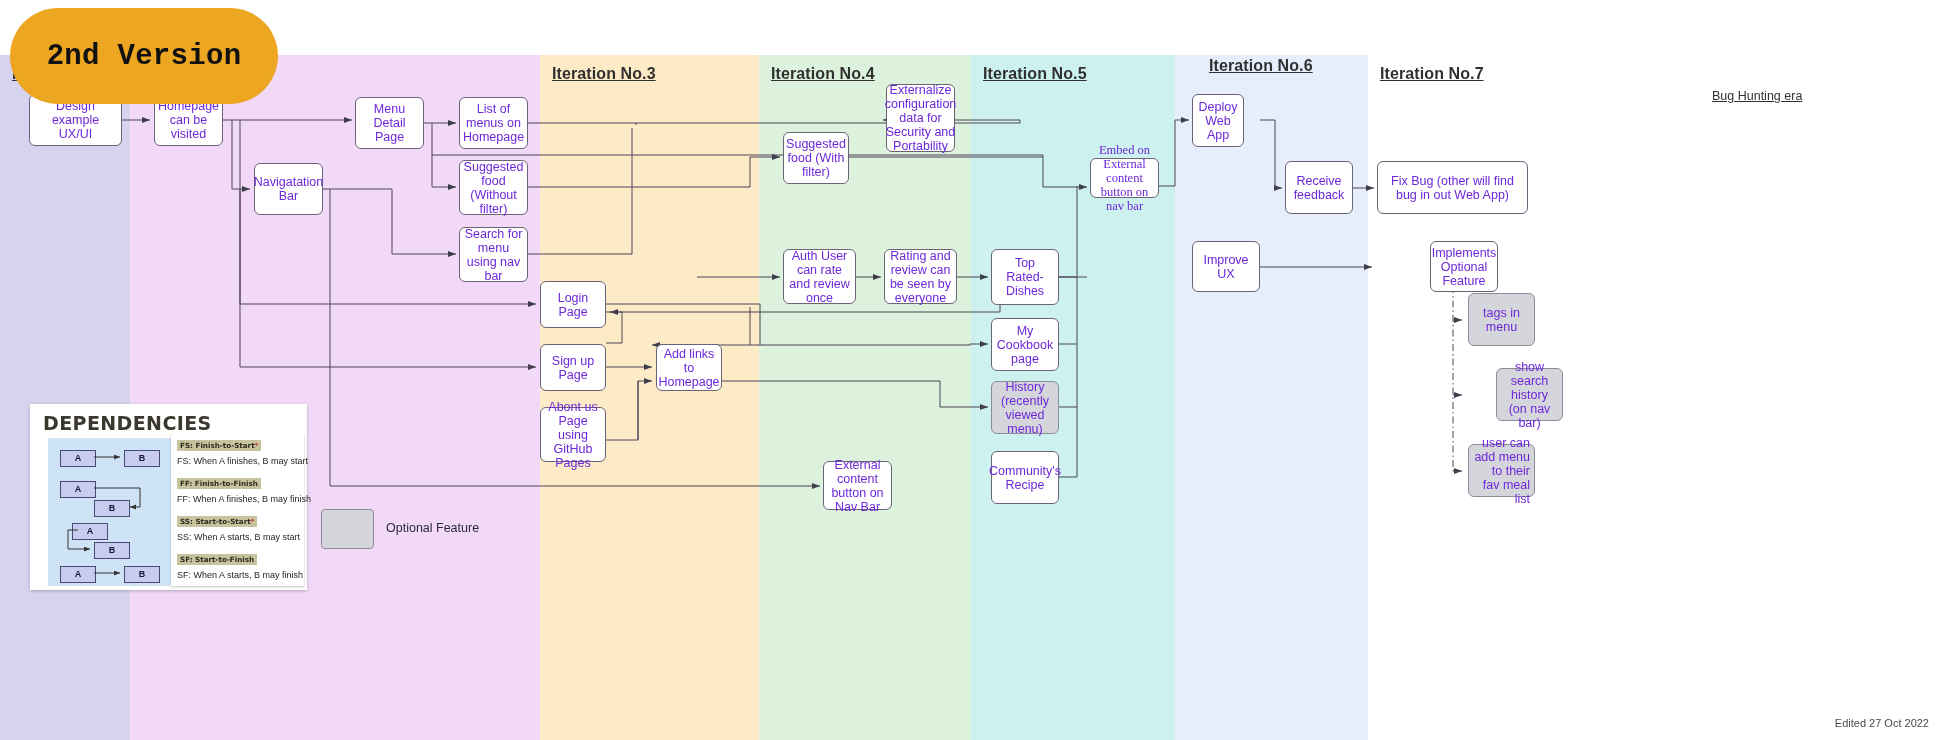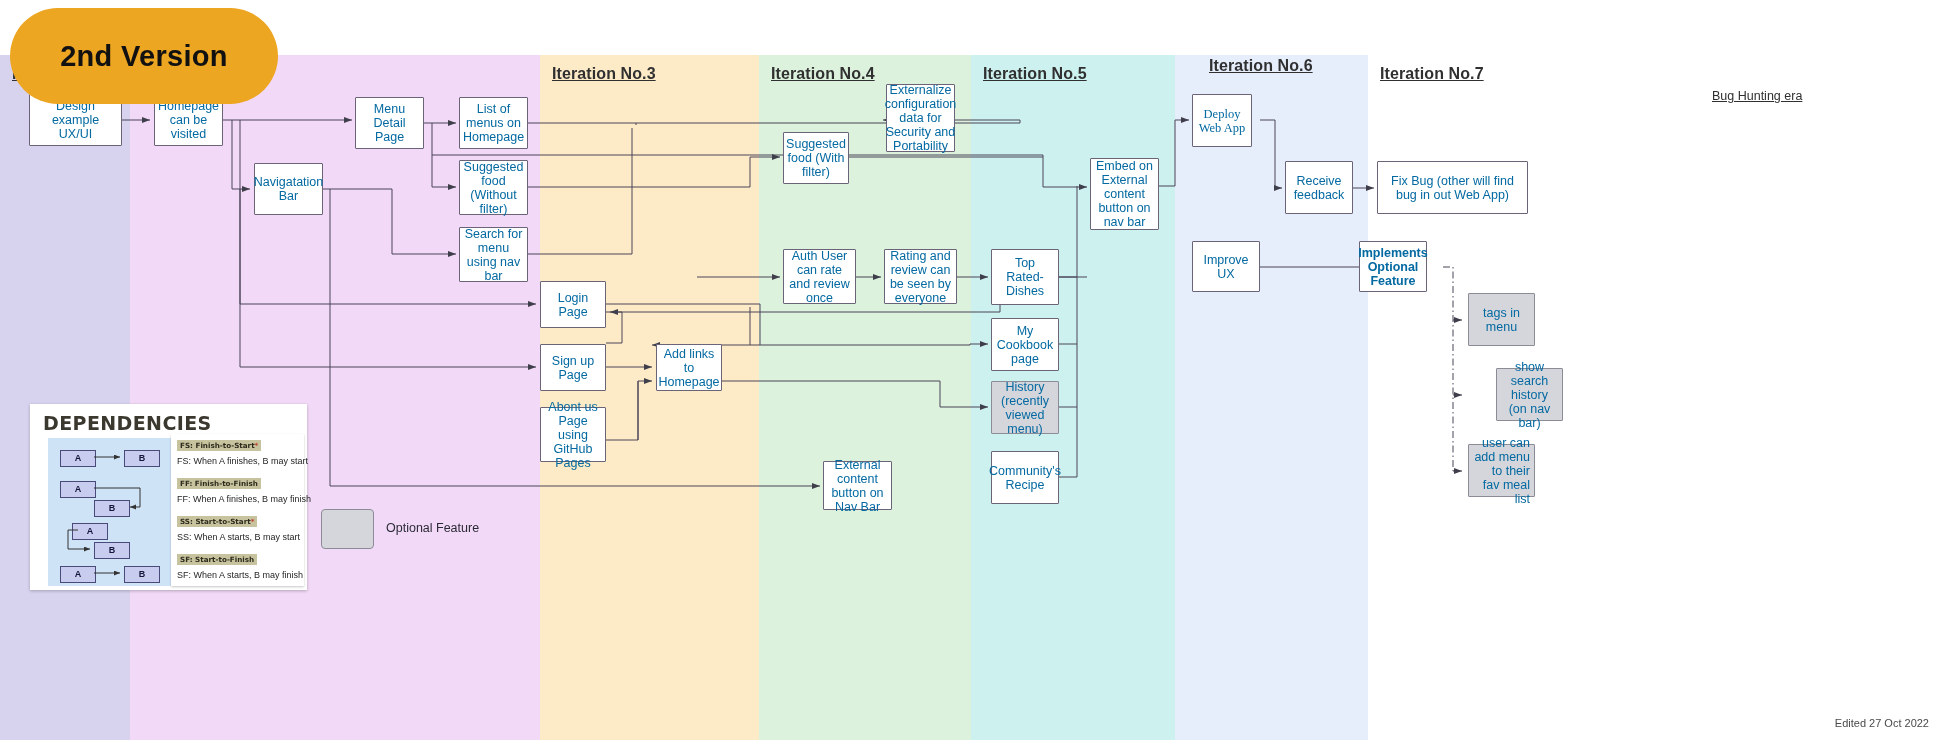--- a/index.html
+++ b/index.html
@@ -8,26 +8,26 @@
 
   
   .lane{position:absolute;top:55px;height:685px;}
   .lane-label{position:absolute;font-size:16px;font-weight:bold;color:#303030;
               text-decoration:underline;letter-spacing:.1px;white-space:nowrap;}
 
   
   #title-pill{position:absolute;left:10px;top:8px;width:268px;height:96px;
      background:#eda621;border-radius:48px;display:flex;align-items:center;
      justify-content:center;z-index:40;}
-  #title-pill span{font-size:29px;font-weight:bold;color:#111;letter-spacing:.3px;}
-
-  
-  .node{position:absolute;background:#fff;border:1px solid #6b6478;border-radius:1px;
+  #title-pill span{font-size:29px;font-weight:bold;color:#111;letter-spacing:.3px;font-family:Liberation Mono, monospace;}
+
+  
+  .node{position:absolute;background:#fff;border:1px solid #6b6478;border-radius:6px;
         display:flex;align-items:center;justify-content:center;text-align:center;
-        font-size:12.5px;line-height:14px;color:#0369a1;z-index:20;
+        font-size:12.5px;line-height:14px;color:#6d28d9;z-index:20;
         box-sizing:border-box;padding:14px 4px;}
   .node.optional{background:#d5d6dc;border-color:#8c8c96;}
 
   
   #wires{position:absolute;left:0;top:0;width:1943px;height:740px;z-index:10;}
 
   
   #dep-card{position:absolute;left:30px;top:404px;width:277px;height:186px;
      background:#fff;z-index:35;box-shadow:0 1px 3px rgba(0,0,0,.25);}
   #dep-title{position:absolute;left:13px;top:8px;font-size:19px;font-weight:bold;
@@ -166,30 +166,30 @@
       <div class="node" style="left: 459px; top: 227px; width: 69px; height: 55px;">Search for menu using nav bar</div>
       <div class="node" style="left: 540px; top: 281px; width: 66px; height: 47px; text-align: center;">Login Page</div>
       <div class="node" style="left: 540px; top: 344px; width: 66px; height: 47px;">Sign up Page</div>
       <div class="node" style="left: 540px; top: 407px; width: 66px; height: 55px;">Abont us Page using GitHub Pages</div>
       <div class="node" style="left: 656px; top: 344px; width: 66px; height: 47px;">Add links to Homepage</div>
       <div class="node" style="left: 783px; top: 132px; width: 66px; height: 52px;">Suggested food (With filter)</div>
       <div class="node" style="left: 886px; top: 84px; width: 69px; height: 68px;">Externalize configuration data for Security and Portability</div>
       <div class="node" style="left: 783px; top: 249px; width: 73px; height: 55px;">Auth User can rate and review once</div>
       <div class="node" style="left: 884px; top: 249px; width: 73px; height: 55px;">Rating and review can be seen by everyone</div>
       <div class="node" style="left: 823px; top: 461px; width: 69px; height: 49px;">External content button on Nav Bar</div>
-      <div class="node" style="left: 1090px; top: 158px; width: 69px; height: 72px;">Embed on External content button on nav bar</div>
+      <div class="node" style="left: 1090px; top: 158px; width: 69px; height: 40px; font-family: Liberation Serif, serif;">Embed on External content button on nav bar</div>
       <div class="node" style="left: 991px; top: 249px; width: 68px; height: 56px;">Top Rated-Dishes</div>
       <div class="node" style="left: 991px; top: 318px; width: 68px; height: 53px;">My Cookbook page</div>
       <div class="node optional" style="left: 991px; top: 381px; width: 68px; height: 53px;">History (recently viewed menu)</div>
       <div class="node" style="left: 991px; top: 451px; width: 68px; height: 53px;">Community's Recipe</div>
-      <div class="node" style="left: 1192px; top: 94px; width: 60px; height: 53px; font-family: Liberation Serif, serif;">Deploy Web App</div>
+      <div class="node" style="left: 1192px; top: 94px; width: 52px; height: 53px;">Deploy Web App</div>
       <div class="node" style="left: 1285px; top: 161px; width: 68px; height: 53px;">Receive feedback</div>
       <div class="node" style="left: 1377px; top: 161px; width: 151px; height: 53px;">Fix Bug (other will find bug in out Web App)</div>
       <div class="node" style="left: 1192px; top: 241px; width: 68px; height: 51px;">Improve UX</div>
-      <div class="node" style="left: 1359px; top: 241px; width: 68px; height: 51px; font-weight: bold;">Implements Optional Feature</div>
+      <div class="node" style="left: 1430px; top: 241px; width: 68px; height: 51px;">Implements Optional Feature</div>
       <div class="node optional" style="left: 1468px; top: 293px; width: 67px; height: 53px;">tags in menu</div>
       <div class="node optional" style="left: 1468px; top: 368px; width: 67px; height: 53px; margin-left: 28px;">show search history (on nav bar)</div>
       <div class="node optional" style="left: 1468px; top: 444px; width: 67px; height: 53px; text-align: right;">user can add menu to their fav meal list</div>
     </div>
 
   <div id="bug-era">Bug Hunting era</div>
 
   <div id="opt-key-box"></div>
   <div id="opt-key-label">Optional Feature</div>
 

